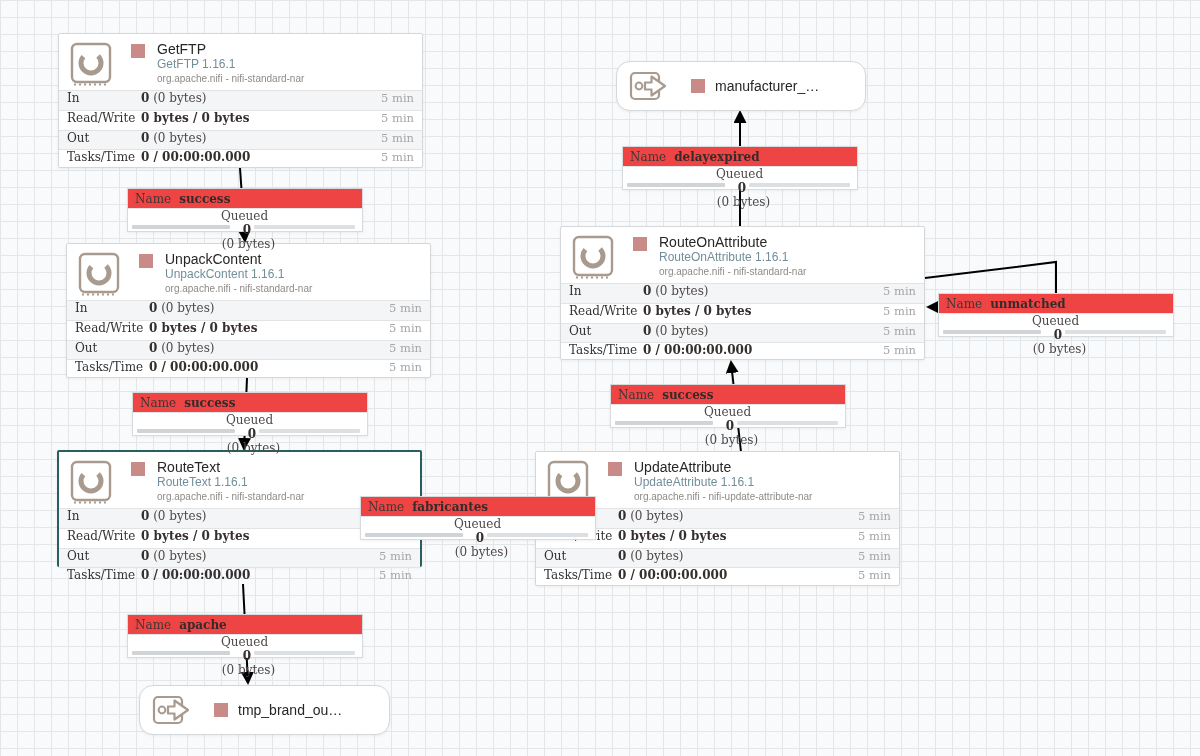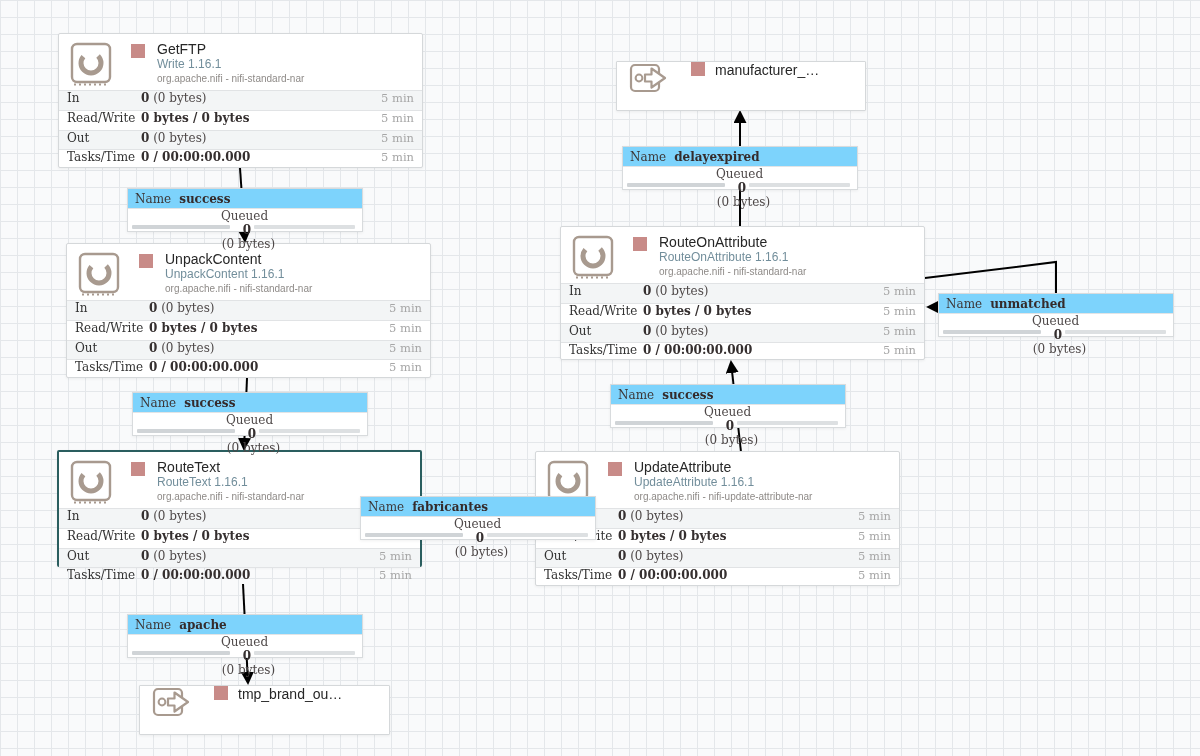--- a/index.html
+++ b/index.html
@@ -33,33 +33,33 @@
   .proc-bundle{font-size:10px;color:#8e8a87;line-height:13px;}
   .stats{height:79px;font-family:"DejaVu Serif",serif;}
   .stat-row{height:19.75px;display:flex;align-items:flex-start;font-size:12px;border-top:1px solid #e1e3e5;}
   .stat-row:nth-child(odd){background:#f3f5f6;}
   .stat-label{width:82px;padding-left:8px;color:#333;flex:none;}
   .stat-value{flex:1;color:#4e4848;}
   .stat-value b{color:#352f2f;font-weight:700;}
   .stat-time{padding-right:8px;color:#a6a6a6;font-size:11.5px;}
   
   .port{
-    position:absolute;height:50px;background:#fff;border:1px solid #d5d8da;border-radius:1px;
-    z-index:2;display:flex;align-items:flex-start;padding:0 12px;box-shadow:0 1px 3px rgba(0,0,0,0.06);
+    position:absolute;height:50px;background:#fff;border:1px solid #d5d8da;border-radius:14px;
+    z-index:2;display:flex;align-items:center;padding:0 12px;box-shadow:0 1px 3px rgba(0,0,0,0.06);
   }
   .port-icon{width:44px;height:32px;color:var(--icon);flex:none;}
   .port .run-state{margin:0 10px 0 18px;}
   .port-name{font-size:14px;font-weight:500;color:#262626;white-space:nowrap;overflow:hidden;}
   
   .conn-label{
     position:absolute;width:236px;height:44px;background:#fff;border:1px solid #d8dbdd;
     z-index:3;font-family:"DejaVu Serif",serif;font-size:12px;
     box-shadow:0 1px 3px rgba(0,0,0,0.06);
   }
-  .conn-row1{height:20px;background:#7dd3fc;border-bottom:1px solid #e2e4e6;
+  .conn-row1{height:20px;background:#ef4444;border-bottom:1px solid #e2e4e6;
     display:flex;align-items:center;padding-left:7px;color:#3d3737;}
   .conn-row2{height:16px;display:flex;align-items:center;padding-left:7px;color:#4e4848;flex-direction:column;}
   .conn-key{margin-right:8px;}
   .conn-name{font-weight:700;color:#352b2b;}
   .conn-row2 b{color:#352f2f;margin-right:3px;}
   .conn-bar{position:absolute;bottom:2px;height:4px;border-radius:1px;}
   .conn-bar.left{left:4px;width:42%;background:#d0d4d7;}
   .conn-bar.right{left:54%;width:43%;background:#dde0e2;}
 </style>
 </head>
@@ -87,21 +87,21 @@
       <span class="proc-icon">
         <svg viewBox="0 0 44 46">
             <rect x="3" y="3" width="38" height="38" rx="5" fill="#fff" stroke="currentColor" stroke-width="2.4"></rect>
             <line x1="5" y1="43.5" x2="39" y2="43.5" stroke="currentColor" stroke-width="2.2" stroke-dasharray="2 3"></line>
             <circle cx="22" cy="22" r="10" fill="none" stroke="currentColor" stroke-width="5" stroke-dasharray="46 17" transform="rotate(-45 22 22)"></circle>
           </svg>
       </span>
       <span class="run-state"></span>
       <div class="proc-titles">
         <div class="proc-name">GetFTP</div>
-        <div class="proc-type">Write 1.16.1</div>
+        <div class="proc-type">GetFTP 1.16.1</div>
         <div class="proc-bundle">org.apache.nifi - nifi-standard-nar</div>
       </div>
     </div>
     <div class="stats">
       <div class="stat-row">
           <span class="stat-label">In</span>
           <span class="stat-value"><b>0</b><span> (0 bytes)</span></span>
           <span class="stat-time">5 min</span>
         </div>
       <div class="stat-row">

